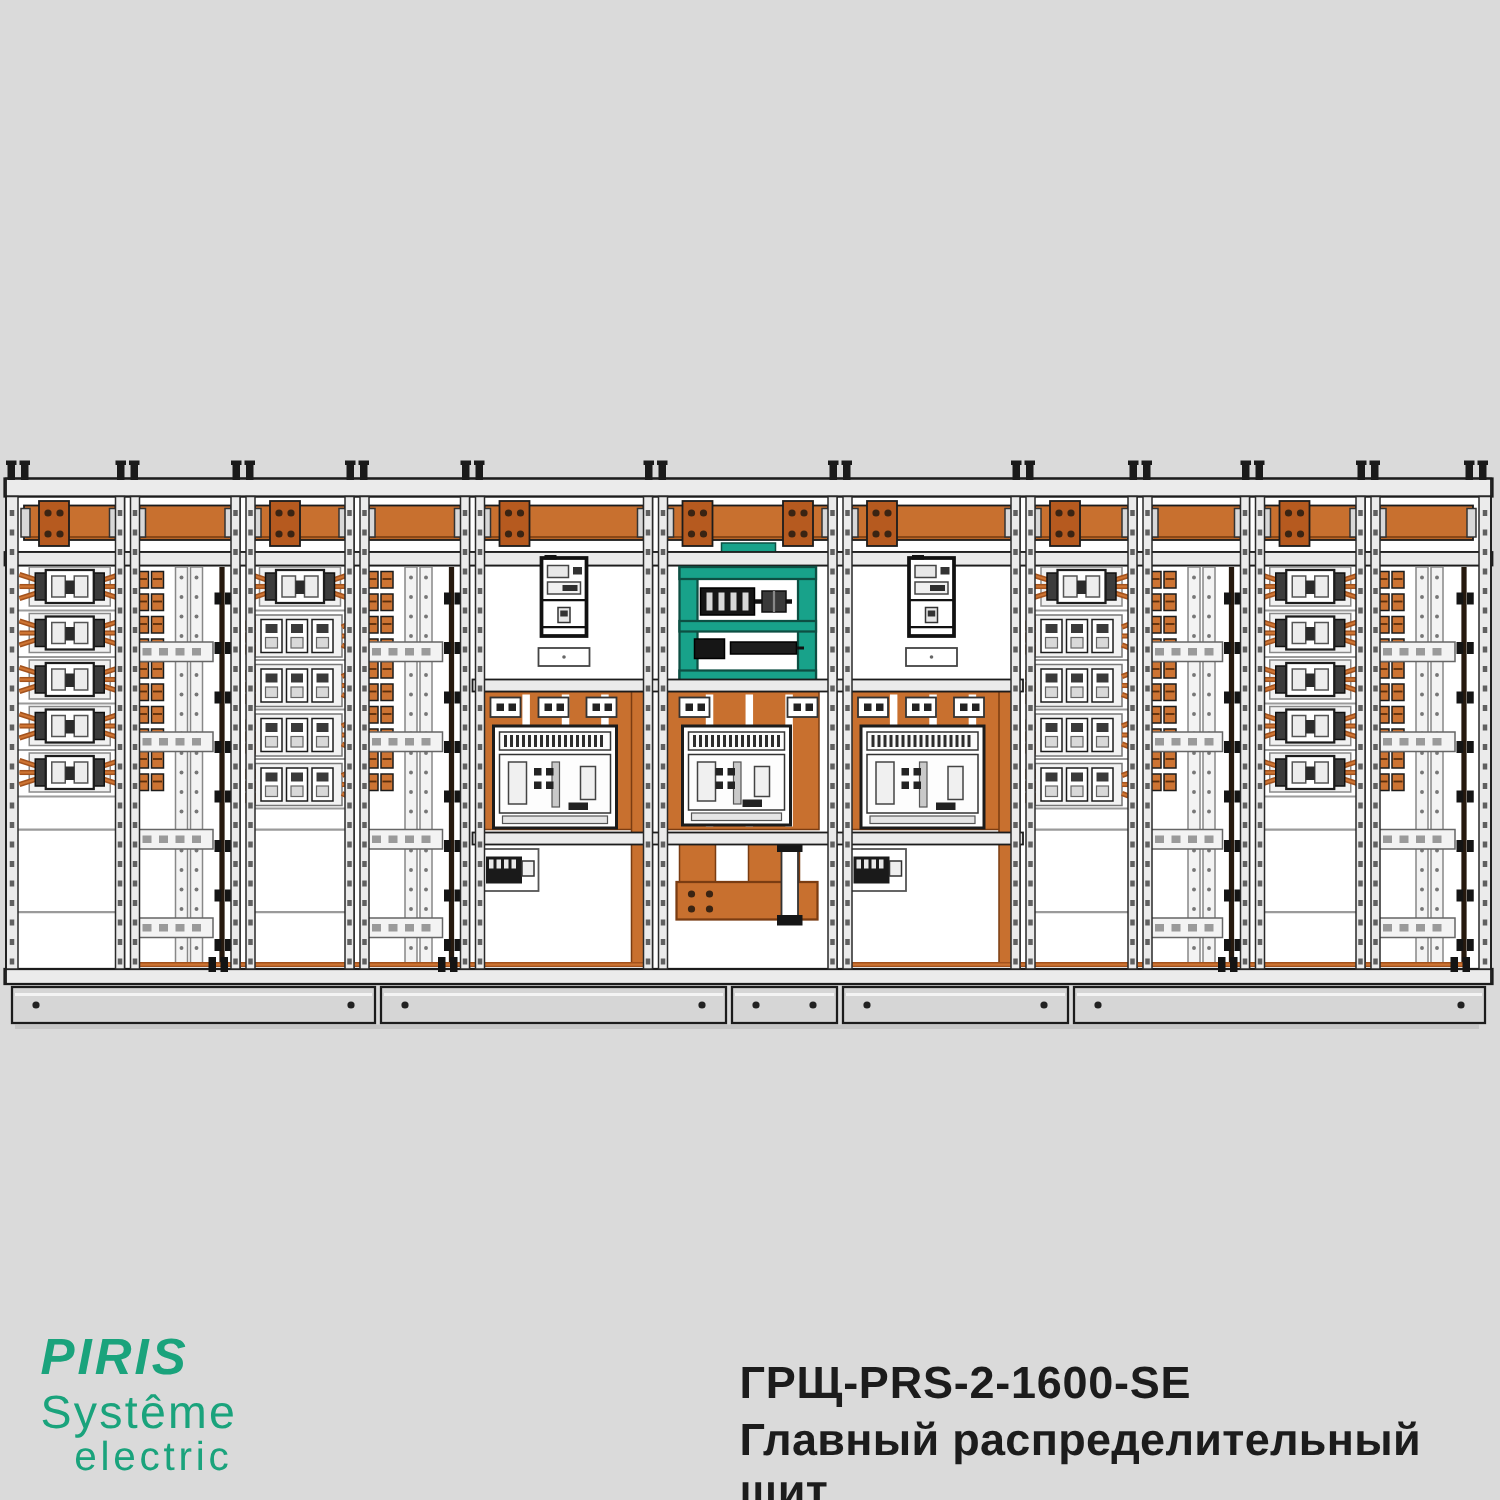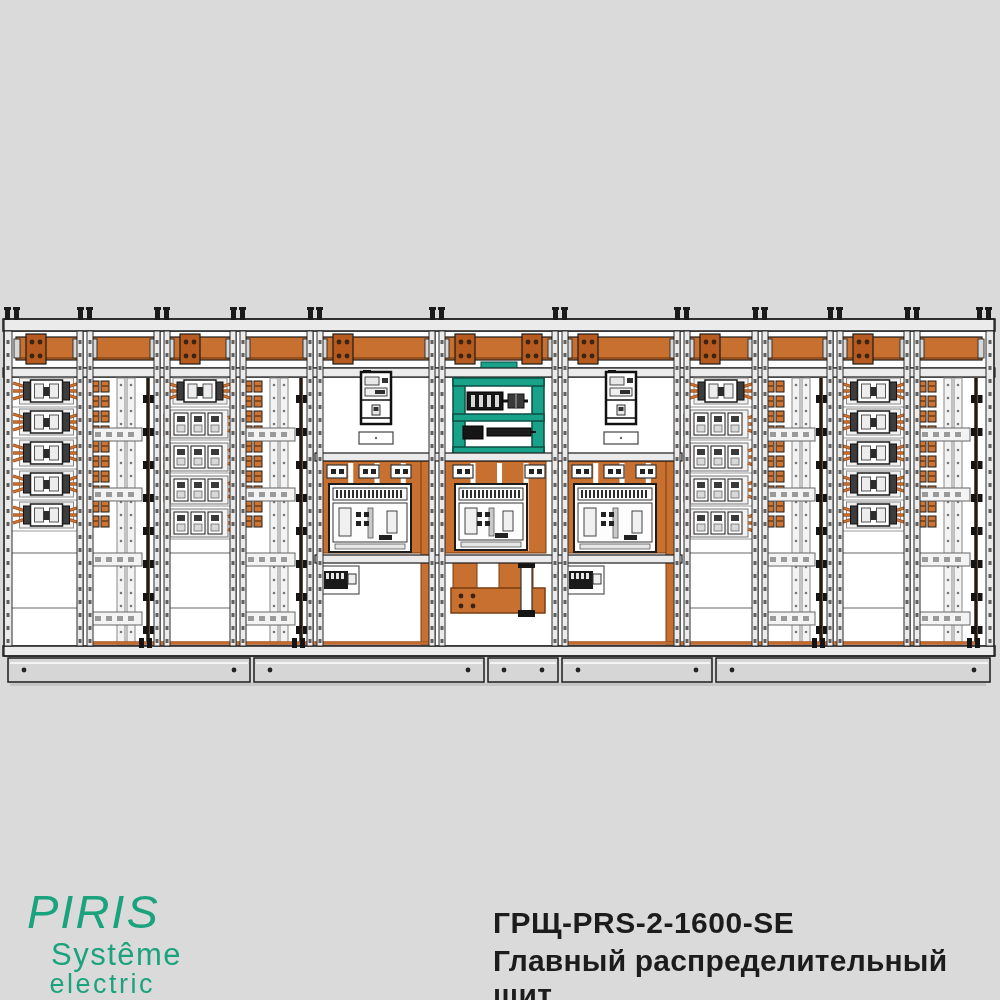--- a/index.html
+++ b/index.html
@@ -9,24 +9,24 @@
     font-family:"Liberation Sans", sans-serif;
   }
   .stage{position:absolute;inset:0;}
   figure.cabinet{margin:0;position:absolute;left:0;top:0;width:1000px;height:1000px;}
   #cabinet-svg{position:absolute;left:0;top:0;}
   .logo{
     position:absolute;left:27px;top:888px;width:160px;
     color:var(--brand,#1aa37c);line-height:1;
   }
   .logo-piris{
-    font-size:47px;font-weight:400;font-style:italic;letter-spacing:2px;
+    font-size:34px;font-weight:700;font-style:italic;letter-spacing:2px;
   }
   .logo-systeme{
-    font-size:31px;font-weight:400;letter-spacing:1.5px;margin-top:4px;margin-left:24px;
+    font-size:31px;font-weight:400;letter-spacing:1.5px;margin-top:4px;
   }
   .logo-electric{
     font-size:27px;font-weight:400;letter-spacing:2.5px;margin-top:1px;
     text-align:right;width:128px;
   }
   .title-block{
     position:absolute;left:493px;top:906px;
     color:var(--text,#1c1c1c);
   }
   .model{font-size:30px;font-weight:700;letter-spacing:0.5px;}

